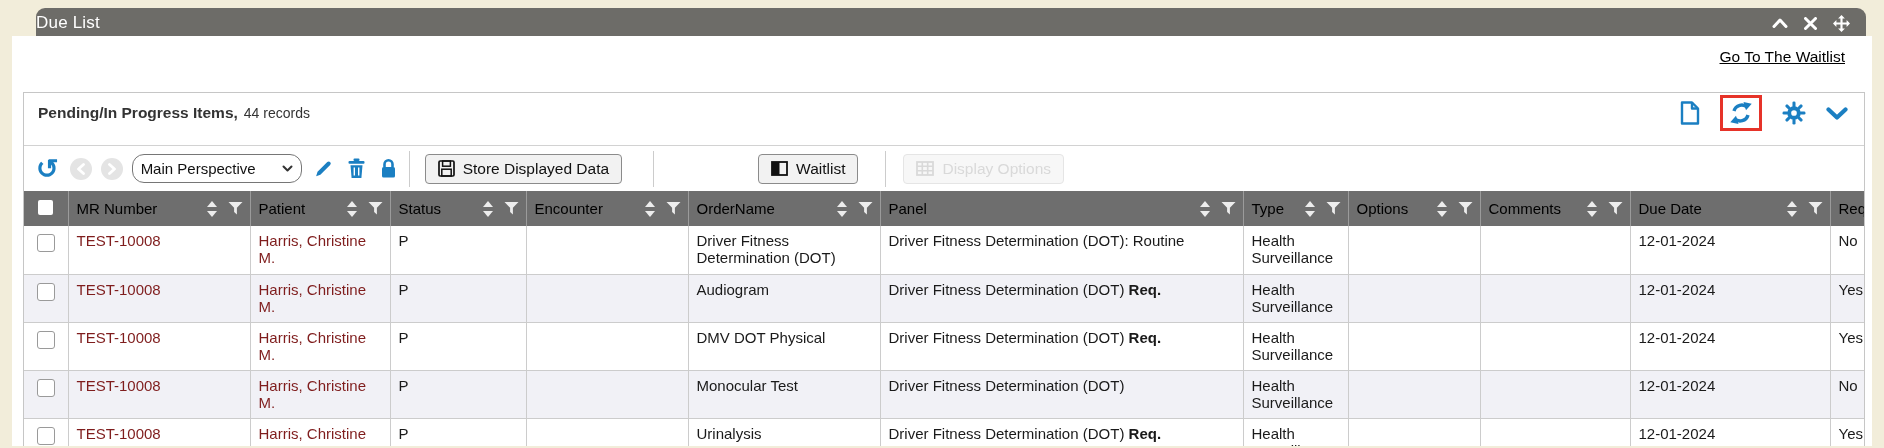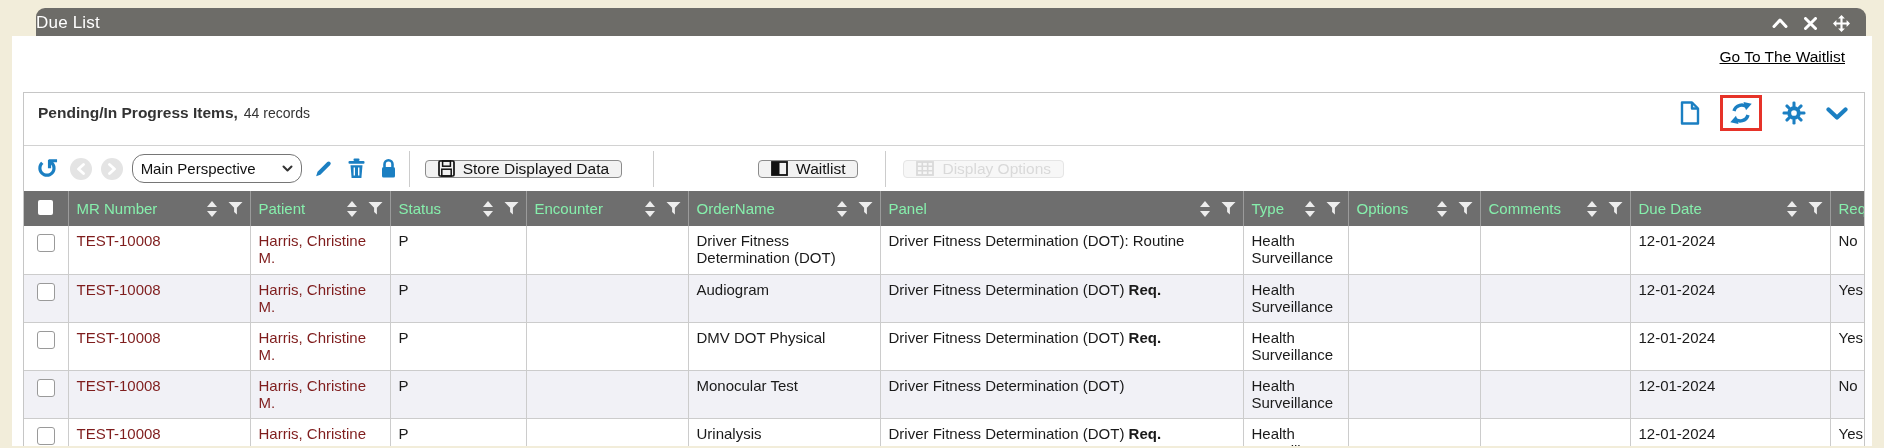--- a/index.html
+++ b/index.html
@@ -38,30 +38,30 @@
   .toolbar{height:45px;display:flex;align-items:center;padding:0 10px;gap:9px}
   .tb-sep{width:1px;height:36px;background:#ccc;flex:0 0 1px}
   .undo-ic{color:#1b7fc2;font-size:27px;font-weight:bold;line-height:26px;cursor:pointer;padding:0 2px}
   .nav-circle{width:22px;height:22px;border-radius:50%;background:#e4e4e4;display:flex;align-items:center;justify-content:center}
   .perspective{
     width:152px;height:27px;border:1px solid #767676;border-radius:12px;background:#fff;
     display:flex;align-items:center;justify-content:space-between;padding:0 8px;font-size:15px;color:#111;cursor:pointer;}
   .tool-ic{display:flex;align-items:center;cursor:pointer;padding:0 2px}
   .btn{
     display:flex;align-items:center;gap:8px;background:#f2f2f2;border:1px solid #8b8b8b;
-    border-radius:4px;height:18px;padding:0 12px;font-size:15.5px;color:#111;cursor:pointer;white-space:nowrap
+    border-radius:4px;height:30px;padding:0 12px;font-size:15.5px;color:#111;cursor:pointer;white-space:nowrap
   }
   .btn.disabled{background:#f7f7f7;border-color:#e5e5e5;color:#d9d9d9;cursor:default}
   .btn-store{margin-left:6px;margin-right:22px}
   .btn-columns{margin-left:95px;margin-right:18px}
   .btn-dispopts{margin-left:8px}
   
   table{border-collapse:collapse;table-layout:fixed;width:1866px;font-size:15px}
   thead th{
-    background:#6e6e6e;color:#86efac;font-weight:normal;height:35px;
+    background:#6e6e6e;color:#000000;font-weight:normal;height:35px;
     padding:0 4px 0 8px;text-align:left;border-right:1px solid #9b9b9b;overflow:hidden;white-space:nowrap
   }
   th .th-inner{display:flex;align-items:center}
   .th-icons{margin-left:auto;display:flex;align-items:center;gap:11px;padding-right:3px}
   .th-icons span{display:flex;align-items:center;cursor:pointer}
   tbody tr{height:48px;background:#fff}
   tbody tr.alt{background:#f1f1f6}
   tbody td{
     vertical-align:top;padding:6px 8px;border-right:1px solid #ccc;border-bottom:1px solid #ccc;
     line-height:17px;color:#1a1a1a;overflow:hidden

